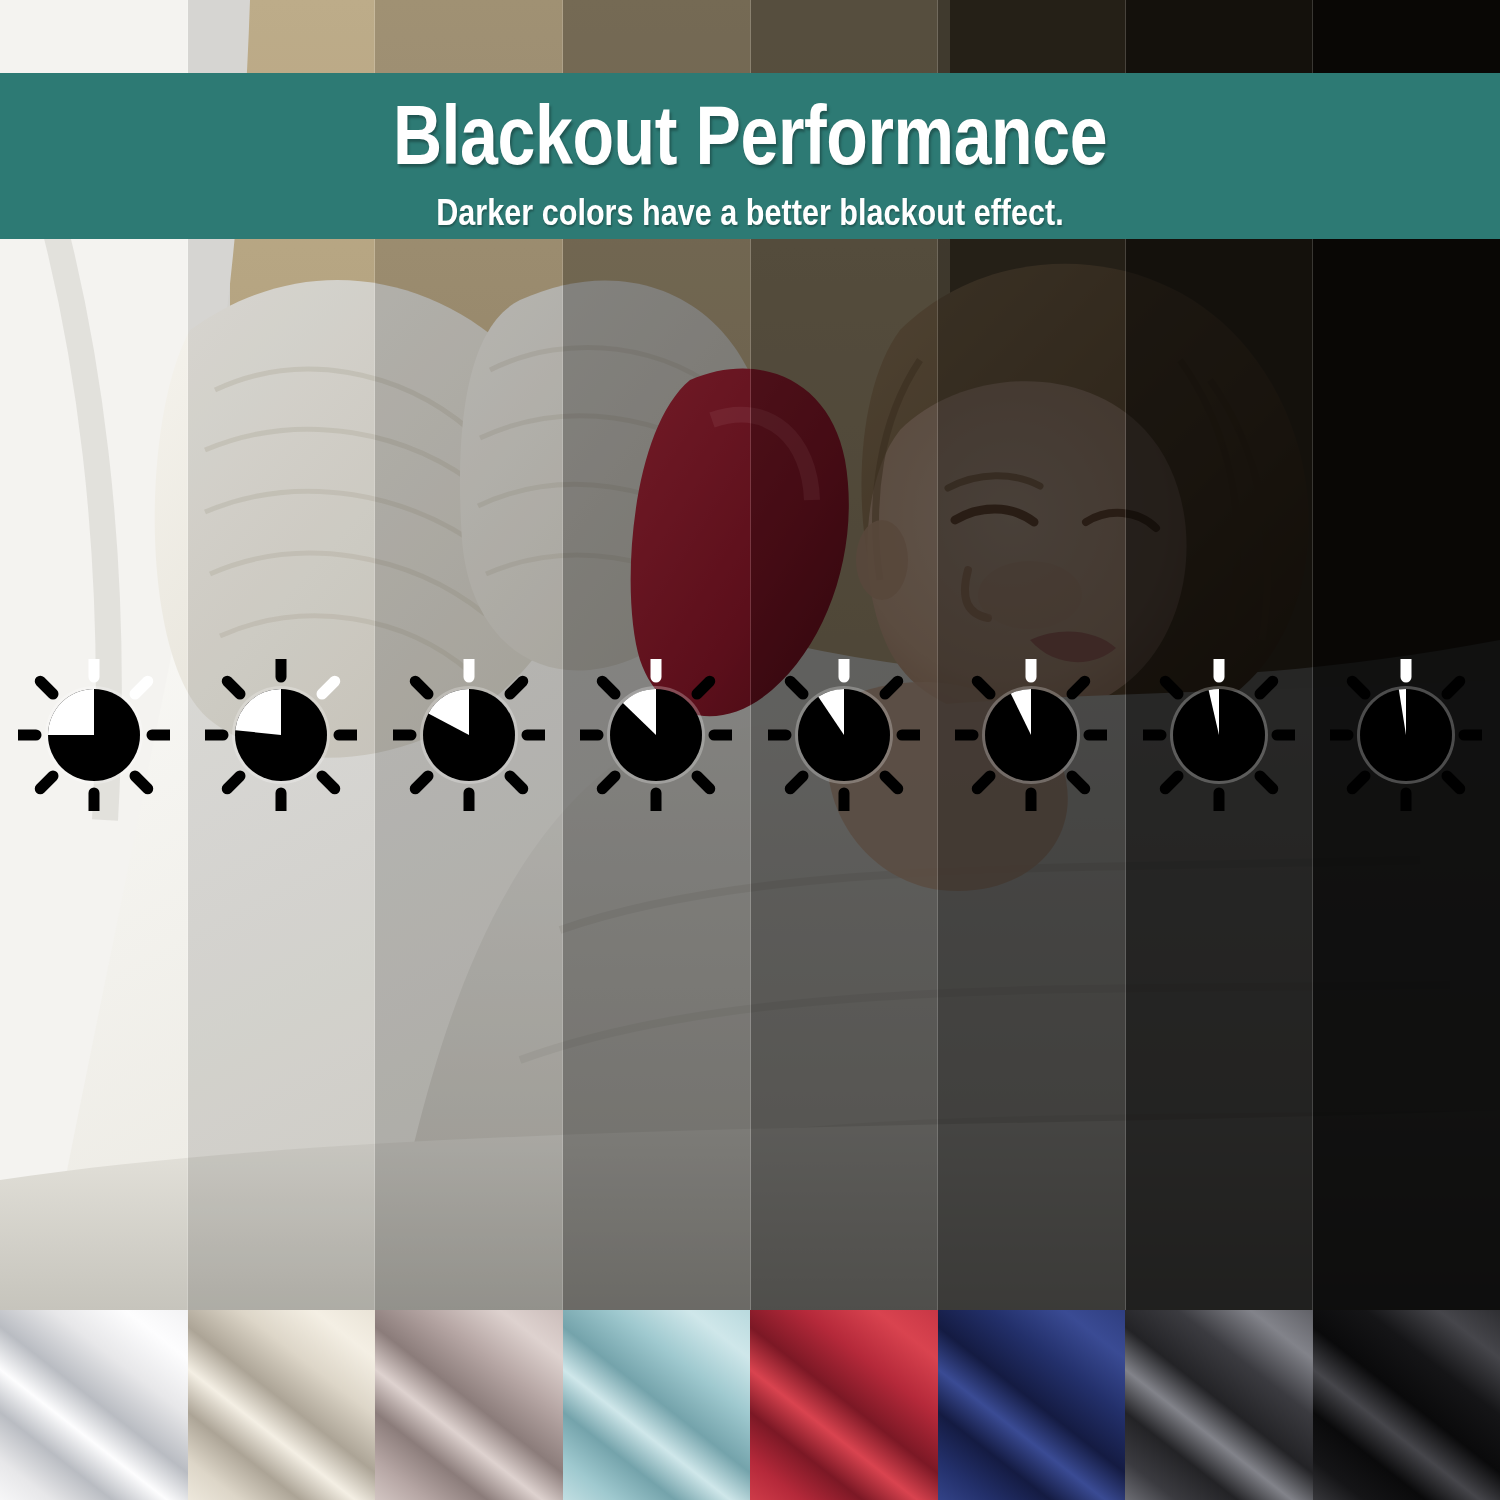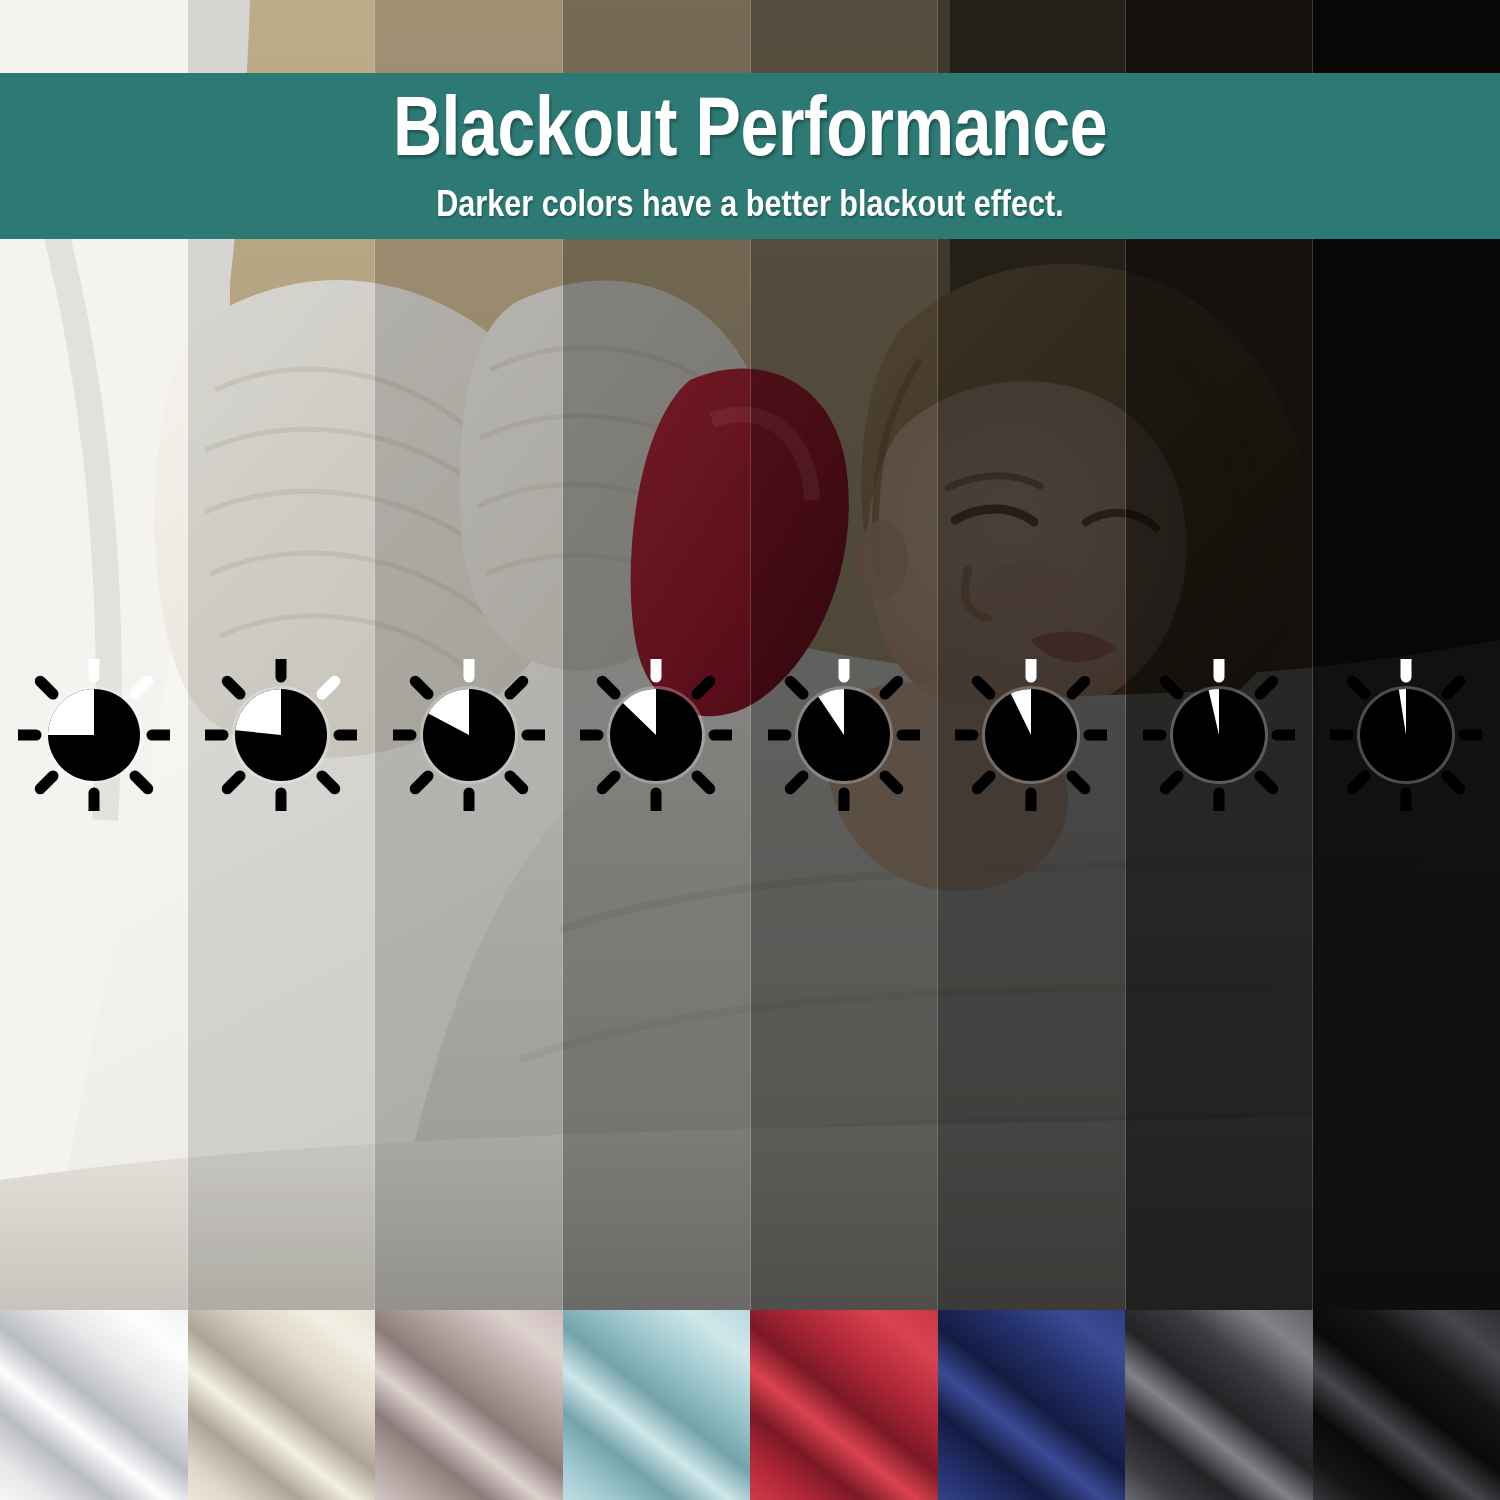--- a/index.html
+++ b/index.html
@@ -32,21 +32,21 @@
   
   #banner {
     position: absolute;
     left: 0; top: 73px;
     width: 1500px;
     height: 166px;
     background: #2d7a74;
     text-align: center;
     z-index: 40;
     box-sizing: border-box;
-    padding-top: 4px;
+    padding-top: 13px;
   }
   #banner-title {
     color: #ffffff;
     font-size: 83px;
     line-height: 100px;
     font-weight: bold;
     letter-spacing: -0.5px;
     transform: scaleX(0.82);
     transform-origin: center center;
     text-shadow: 2px 3px 3px rgba(0,0,0,0.30);

